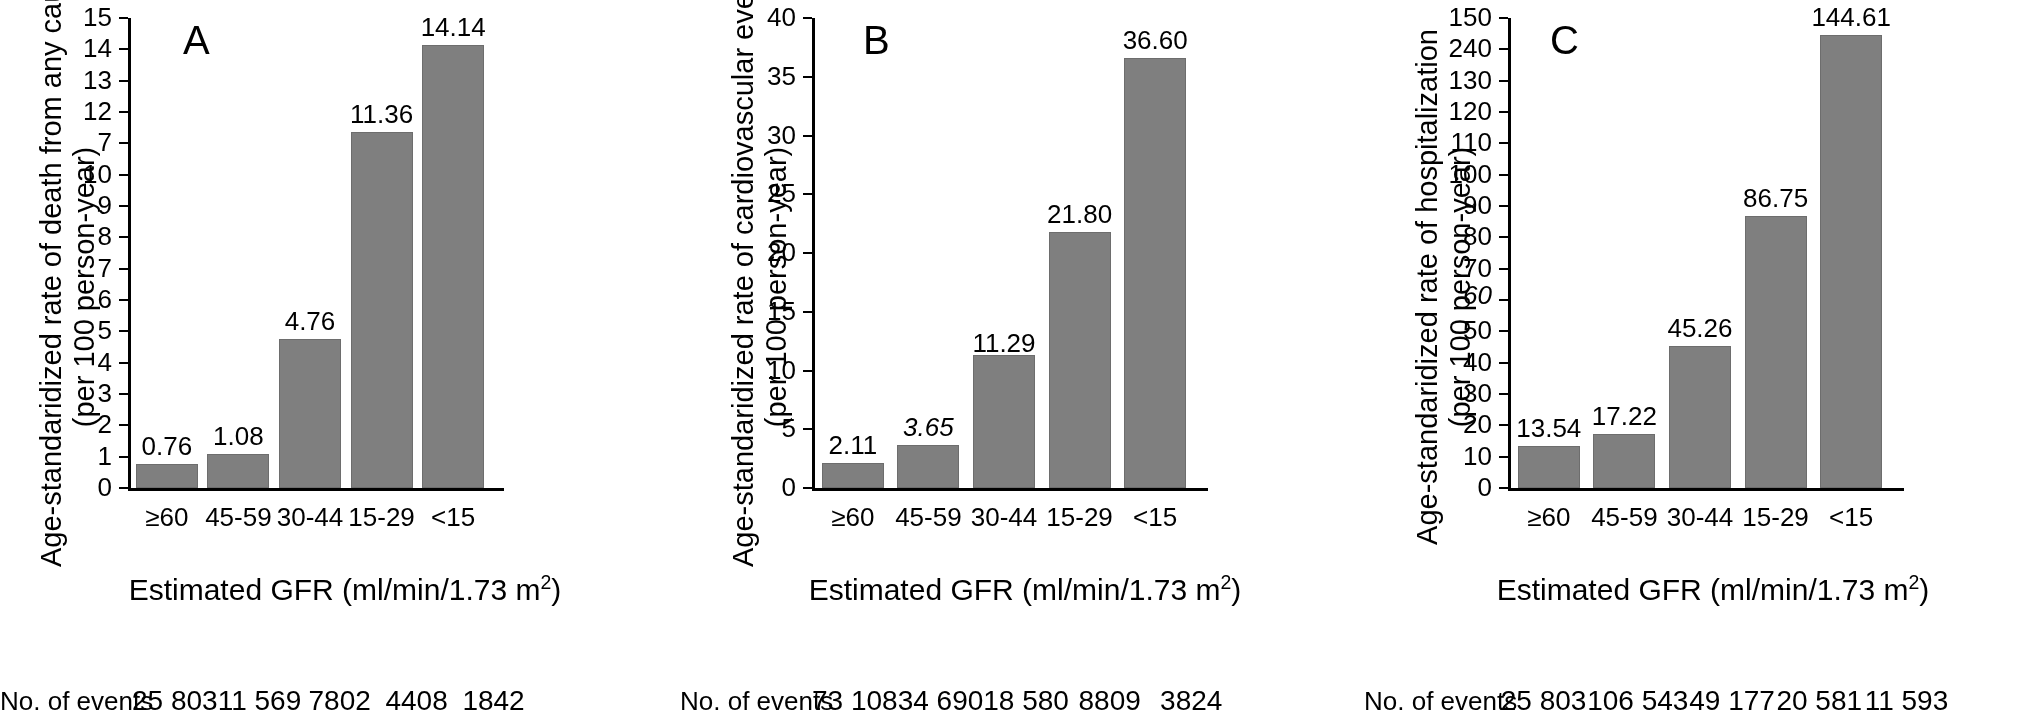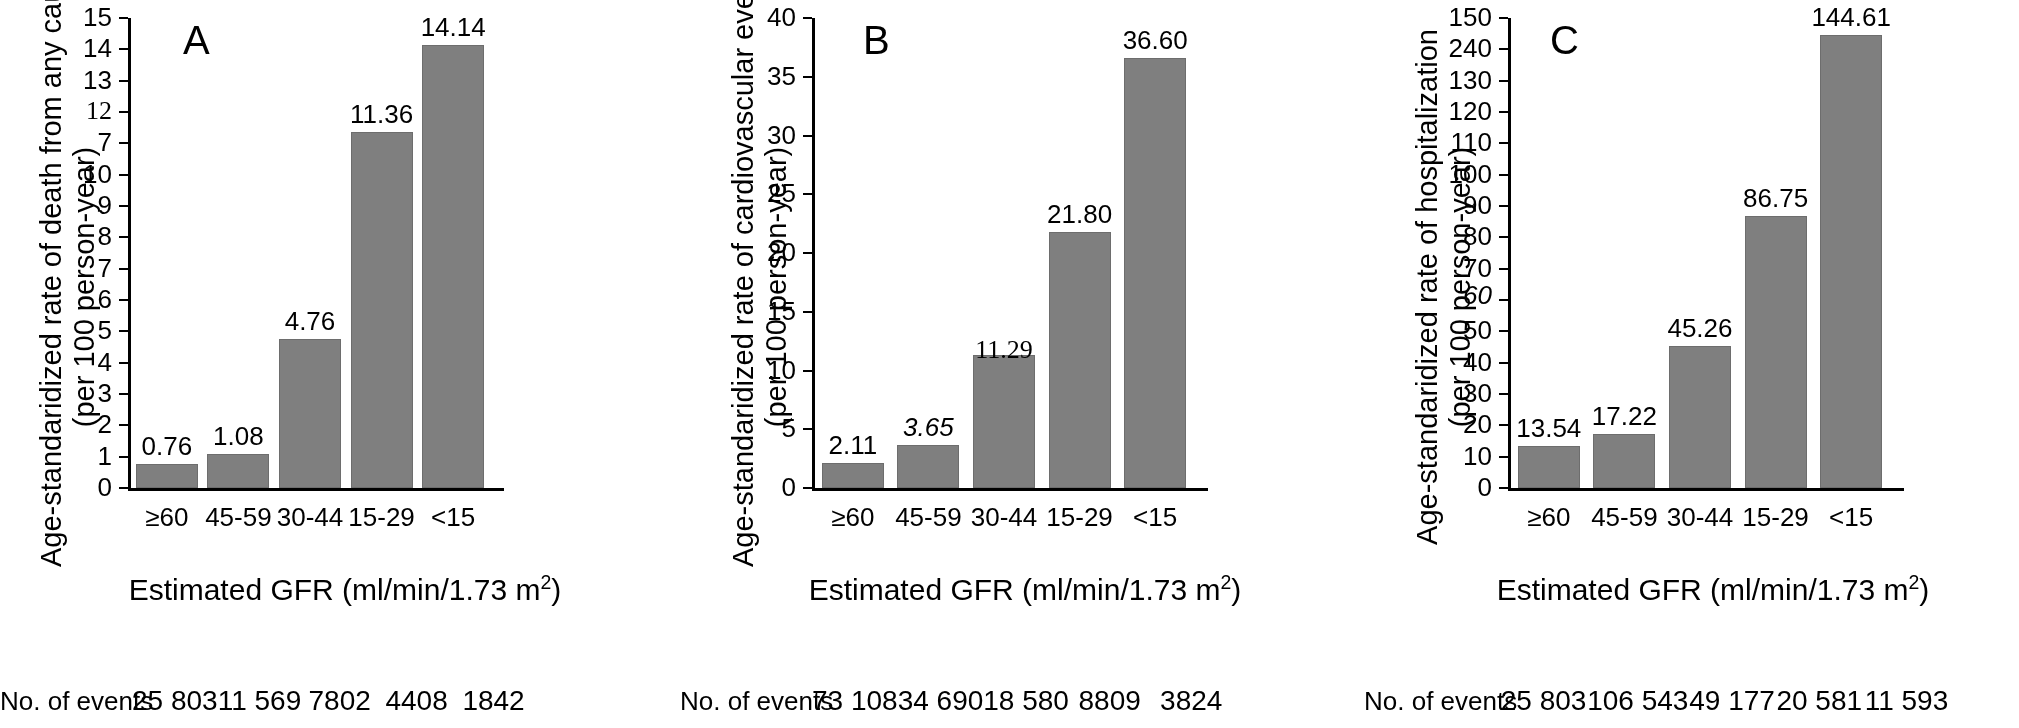--- a/index.html
+++ b/index.html
@@ -166,21 +166,21 @@
         <div class="tick-label" style="left: 68px; top: 254.667px; width: 44px;">7</div>
         <div class="tick" style="left: 119px; top: 236.333px;"></div>
         <div class="tick-label" style="left: 68px; top: 223.333px; width: 44px;">8</div>
         <div class="tick" style="left: 119px; top: 205px;"></div>
         <div class="tick-label" style="left: 68px; top: 192px; width: 44px;">9</div>
         <div class="tick" style="left: 119px; top: 173.667px;"></div>
         <div class="tick-label" style="left: 68px; top: 160.667px; width: 44px;">10</div>
         <div class="tick" style="left: 119px; top: 142.333px;"></div>
         <div class="tick-label" style="left: 68px; top: 129.333px; width: 44px;">7</div>
         <div class="tick" style="left: 119px; top: 111px;"></div>
-        <div class="tick-label" style="left: 68px; top: 98px; width: 44px; font-family: Liberation Serif, serif;">12</div>
+        <div class="tick-label" style="left: 68px; top: 98px; width: 44px;">12</div>
         <div class="tick" style="left: 119px; top: 79.6667px;"></div>
         <div class="tick-label" style="left: 68px; top: 66.6667px; width: 44px;">13</div>
         <div class="tick" style="left: 119px; top: 48.3333px;"></div>
         <div class="tick-label" style="left: 68px; top: 35.3333px; width: 44px;">14</div>
         <div class="tick" style="left: 119px; top: 17px;"></div>
         <div class="tick-label" style="left: 68px; top: 4px; width: 44px;">15</div>
         <div class="bars" style="left: 131px; top: 18px; width: 358px; height: 470px;">
           <div class="bar-wrap">
             <div class="bar-value" style="bottom: 23.8133px;">0.76</div>
             <div class="bar" style="height: 23.8133px;"></div>
@@ -257,21 +257,21 @@
         <div class="bars" style="left: 135px; top: 18px; width: 378px; height: 470px;">
           <div class="bar-wrap">
             <div class="bar-value" style="bottom: 24.7925px;">2.11</div>
             <div class="bar" style="height: 24.7925px;"></div>
           </div>
           <div class="bar-wrap">
             <div class="bar-value" style="bottom: 42.8875px; font-style: italic;">3.65</div>
             <div class="bar" style="height: 42.8875px;"></div>
           </div>
           <div class="bar-wrap">
-            <div class="bar-value" style="bottom: 120px; font-family: Liberation Serif, serif;">11.29</div>
+            <div class="bar-value" style="bottom: 127px;">11.29</div>
             <div class="bar" style="height: 132.657px;"></div>
           </div>
           <div class="bar-wrap">
             <div class="bar-value" style="bottom: 256.15px;">21.80</div>
             <div class="bar" style="height: 256.15px;"></div>
           </div>
           <div class="bar-wrap">
             <div class="bar-value" style="bottom: 430.05px;">36.60</div>
             <div class="bar" style="height: 430.05px;"></div>
           </div>

